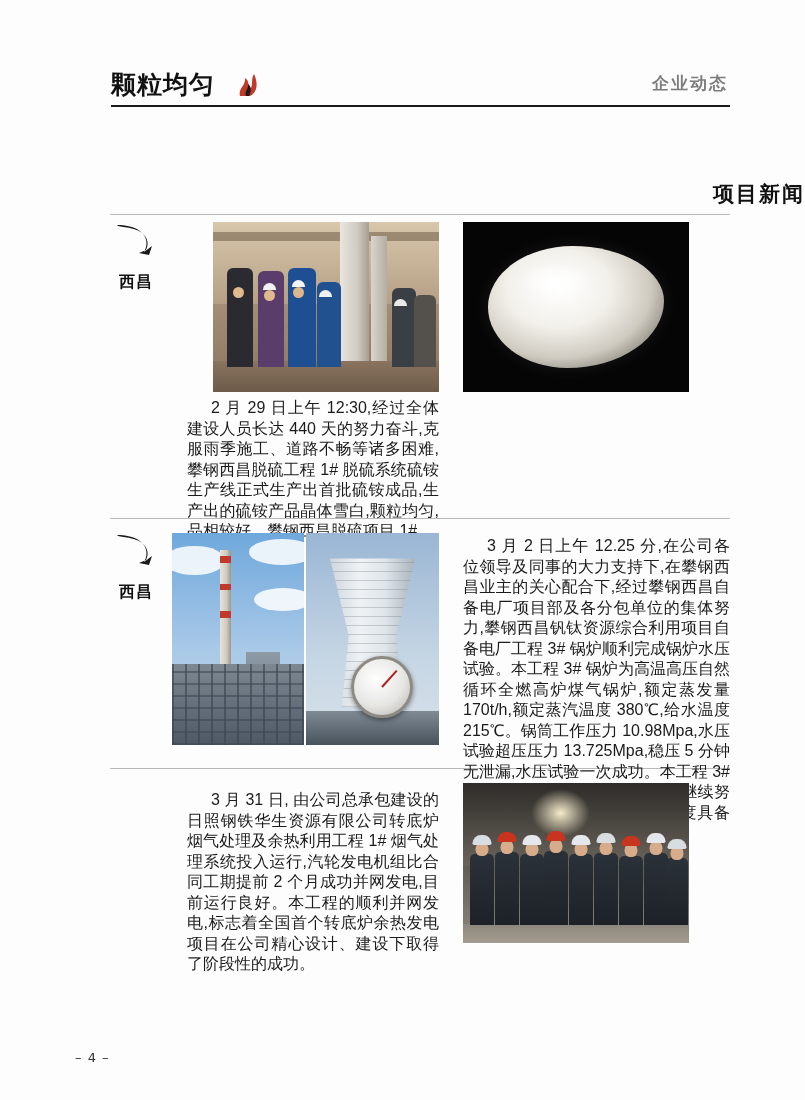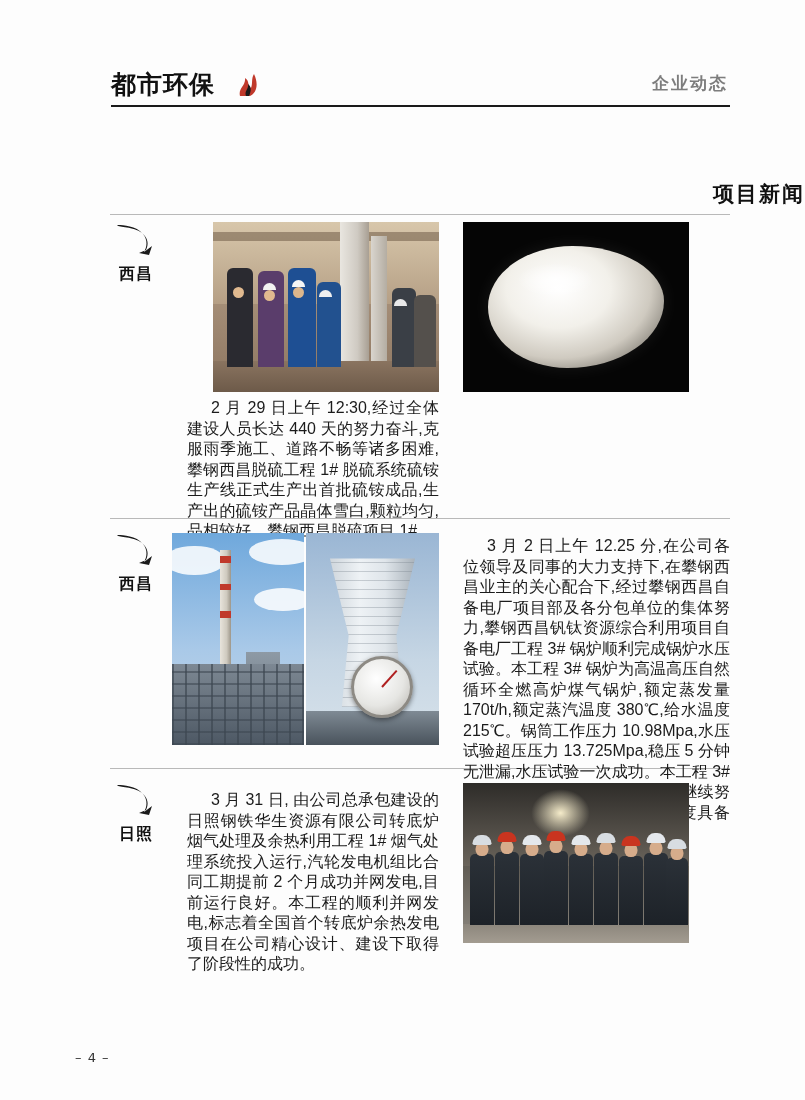--- a/index.html
+++ b/index.html
@@ -96,21 +96,21 @@
     width: 68px;
     text-align: center;
   }
   .marker .arrow {
     width: 46px;
     height: 34px;
     margin: 0 auto;
   }
   .marker .arrow svg { display: block; }
   .marker .label {
-    margin-top: 8px;
+    margin-top: 16px;
     font-size: 16px;
     font-weight: bold;
     letter-spacing: 1px;
     color: #111;
     font-family: "DejaVu Sans", sans-serif;
   }
 
   
   .para {
     position: absolute;
@@ -272,21 +272,21 @@
     letter-spacing: 1px;
     font-family: "DejaVu Sans", sans-serif;
   }
 </style>
 </head>
 <body>
 
 <div class="page">
 
   <div class="header">
-    <div class="logo">都市环保</div>
+    <div class="logo">颗粒均匀</div>
     <div class="logo-mark">
       <svg width="26" height="28" viewBox="0 0 26 28">
         <path d="M6 26 C4 18, 12 16, 11 8 C16 11, 13 16, 17 18 C19 13, 17 9, 20 4 C24 12, 24 22, 16 26 Z" fill="#c0392b"></path>
         <path d="M12 26 C10 21, 15 19, 14 14 C18 17, 17 22, 15 26 Z" fill="#1a1a1a"></path>
       </svg>
     </div>
     <div class="header-right">企业动态</div>
     <div class="header-rule"></div>
   </div>
 
@@ -367,28 +367,20 @@
       <div class="tower-lines"></div>
       <div class="pipe"></div>
       <div class="gauge">
         <div class="needle"></div>
       </div>
     </div>
   </div>
 
   <div class="para indent" style="left:463px; top:536px; width:267px;">3 月 2 日上午 12.25 分,在公司各位领导及同事的大力支持下,在攀钢西昌业主的关心配合下,经过攀钢西昌自备电厂项目部及各分包单位的集体努力,攀钢西昌钒钛资源综合利用项目自备电厂工程 3# 锅炉顺利完成锅炉水压试验。本工程 3# 锅炉为高温高压自然循环全燃高炉煤气锅炉,额定蒸发量 170t/h,额定蒸汽温度 380℃,给水温度 215℃。锅筒工作压力 10.98Mpa,水压试验超压压力 13.725Mpa,稳压 5 分钟无泄漏,水压试验一次成功。本工程 3# 锅炉水压试验成功后,项目部将继续努力,力保 3# 汽轮发电机组按进度具备冲转条件。</div>
 
-  <div class="marker" style="left:102px; top:782px;">
-    <div class="arrow">
-      <svg width="46" height="34" viewBox="0 0 46 34">
-        <path d="M4 3 C4 3, 22 2, 30 12 C35 18, 34 25, 31 30 L39 24 L36 33 L26 31 L33 28 C36 22, 35 16, 29 11 C20 4, 6 6, 4 3 Z" fill="#1a1a1a"></path>
-      </svg>
-    </div>
-    <div class="label">日照</div>
-  </div>
 
   <div class="para indent" style="left:187px; top:790px; width:252px;">3 月 31 日, 由公司总承包建设的日照钢铁华生资源有限公司转底炉烟气处理及余热利用工程 1# 烟气处理系统投入运行,汽轮发电机组比合同工期提前 2 个月成功并网发电,目前运行良好。本工程的顺利并网发电,标志着全国首个转底炉余热发电项目在公司精心设计、建设下取得了阶段性的成功。</div>
 
   <div class="photo p5" style="left:463px; top:783px; width:226px; height:160px;">
     <div class="inner">
       <div class="backwall"></div>
       <div class="flare"></div>
       <div class="ground"></div>
       <div class="man" style="left:3%;width:24px;height:60%;">
           <div class="body"></div>

